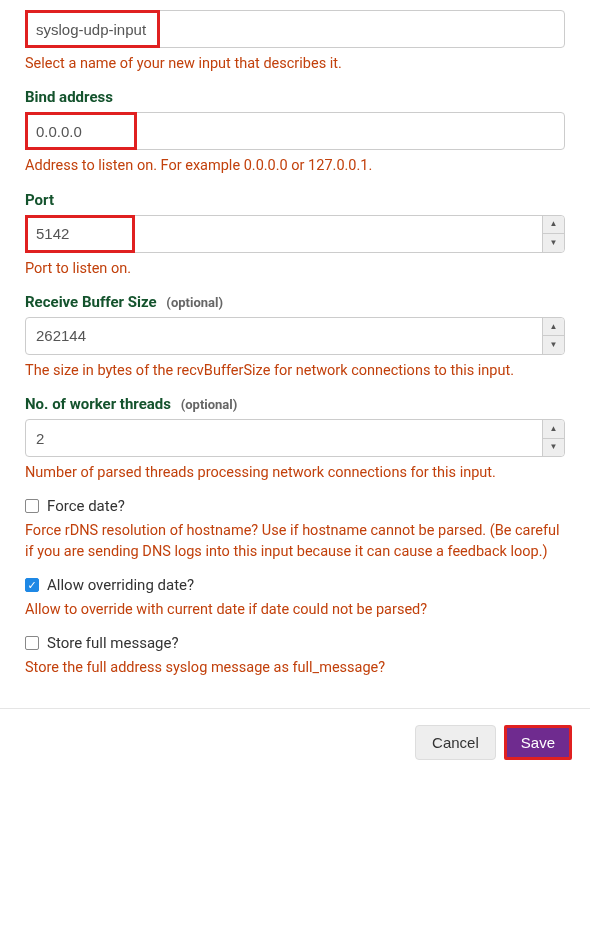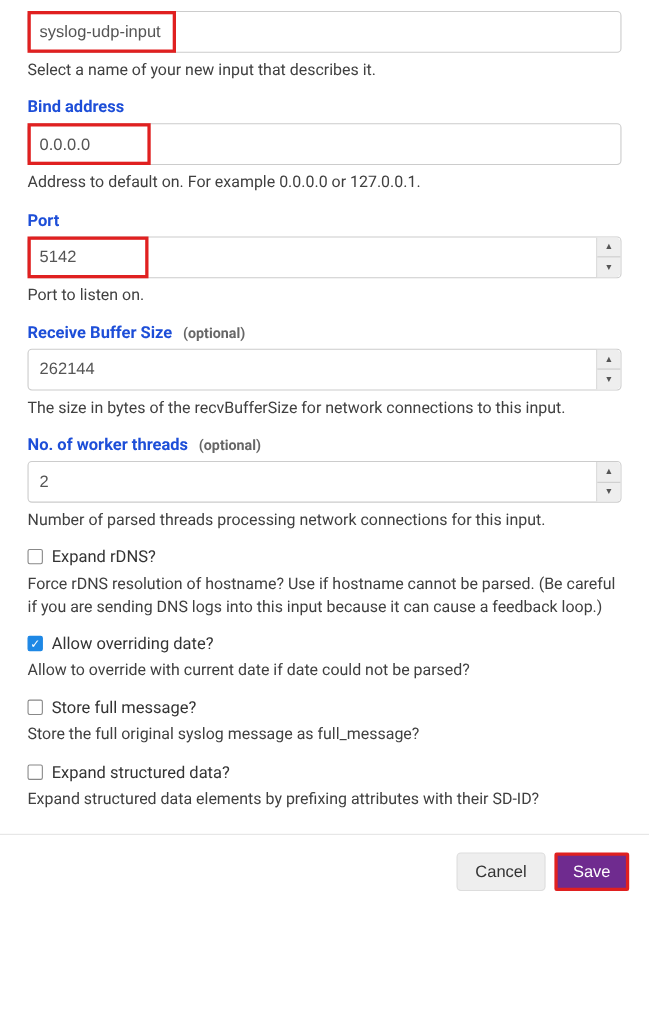--- a/index.html
+++ b/index.html
@@ -11,21 +11,21 @@
     width: 590px;
     background: #fff;
   }
   .form-body {
     padding: 10px 25px 15px 25px;
   }
   .form-group { margin-bottom: 14px; }
   .label-row { margin-bottom: 6px; }
   .field-label {
     font-weight: 700;
-    color: #1d4ed8;
+    color: #14532d;
     font-size: 15px;
   }
   .opt {
     color: #666;
     font-weight: 700;
     font-size: 13px;
     margin-left: 6px;
     text-align: center;
   }
   .text-input {
@@ -51,21 +51,21 @@
     border-top-right-radius: 4px;
     border-bottom-right-radius: 4px;
   }
   .spinner div {
     flex: 1;
     display: flex; align-items: center; justify-content: center;
     font-size: 8px; color: #555; line-height: 1;
   }
   .spinner div:first-child { border-bottom: 1px solid #ccc; }
   .help {
-    color: #404040;
+    color: #c2410c;
     font-size: 14.5px;
     margin-top: 6px;
     line-height: 1.4;
   }
   .check-row {
     display: flex;
     align-items: center;
     gap: 8px;
     font-size: 15px;
     color: #333;
@@ -132,21 +132,21 @@
     </div>
     <div class="help">Select a name of your new input that describes it.</div>
   </div>
 
   <div class="form-group">
     <div class="label-row"><span class="field-label">Bind address</span></div>
     <div class="overlay-wrap">
       <input class="text-input" value="0.0.0.0" style="">
       <div class="overlay-red" style="left:0; top:0; height:38px; width:112px;"></div>
     </div>
-    <div class="help">Address to default on. For example 0.0.0.0 or 127.0.0.1.</div>
+    <div class="help">Address to listen on. For example 0.0.0.0 or 127.0.0.1.</div>
   </div>
 
   <div class="form-group">
     <div class="label-row"><span class="field-label">Port</span></div>
     <div class="number-wrap overlay-wrap">
       <input class="text-input" value="5142" style="">
       <div class="spinner">
         <div>▲</div>
         <div>▼</div>
       </div>
@@ -182,47 +182,40 @@
         <div>▼</div>
       </div>
     </div>
     <div class="help">Number of parsed threads processing network connections for this input.</div>
   </div>
 
 
   <div class="form-group">
     <div class="check-row">
       <span class="checkbox-box"></span>
-      <span>Expand rDNS?</span>
+      <span>Force date?</span>
     </div>
     <div class="help">Force rDNS resolution of hostname? Use if hostname cannot be parsed. (Be careful if you are sending DNS logs into this input because it can cause a feedback loop.)</div>
   </div>
 
   <div class="form-group">
     <div class="check-row">
       <span class="checkbox-box checked">✓</span>
       <span>Allow overriding date?</span>
     </div>
     <div class="help">Allow to override with current date if date could not be parsed?</div>
   </div>
 
   <div class="form-group">
     <div class="check-row">
       <span class="checkbox-box"></span>
       <span>Store full message?</span>
     </div>
-    <div class="help">Store the full original syslog message as full_message?</div>
-  </div>
-
-  <div class="form-group" style="margin-bottom:6px;">
-    <div class="check-row">
-      <span class="checkbox-box"></span>
-      <span>Expand structured data?</span>
-    </div>
-    <div class="help">Expand structured data elements by prefixing attributes with their SD-ID?</div>
-  </div>
+    <div class="help">Store the full address syslog message as full_message?</div>
+  </div>
+
 
 </div>
 
 <div class="footer">
   <button class="btn btn-cancel">Cancel</button>
   <button class="btn btn-save">Save</button>
 </div>
 
 </body></html>

